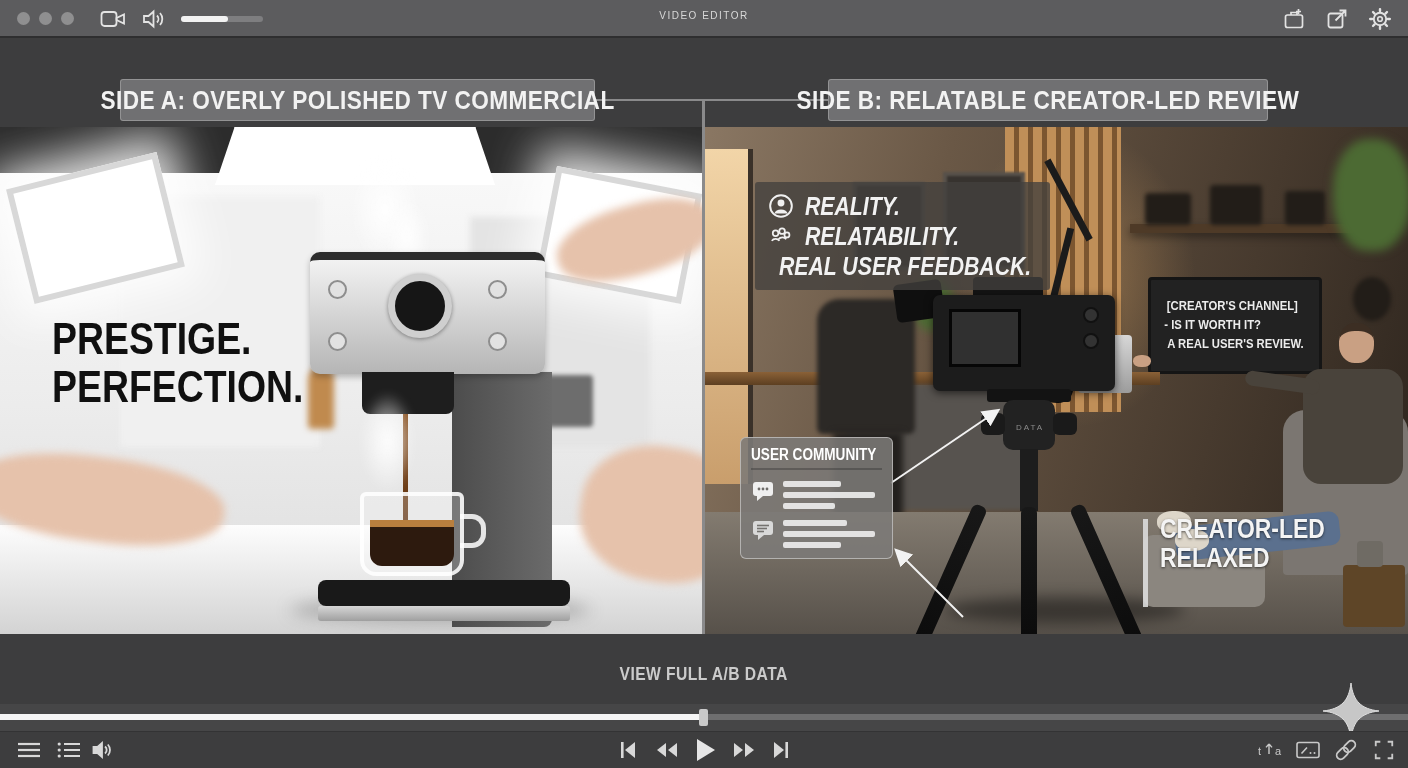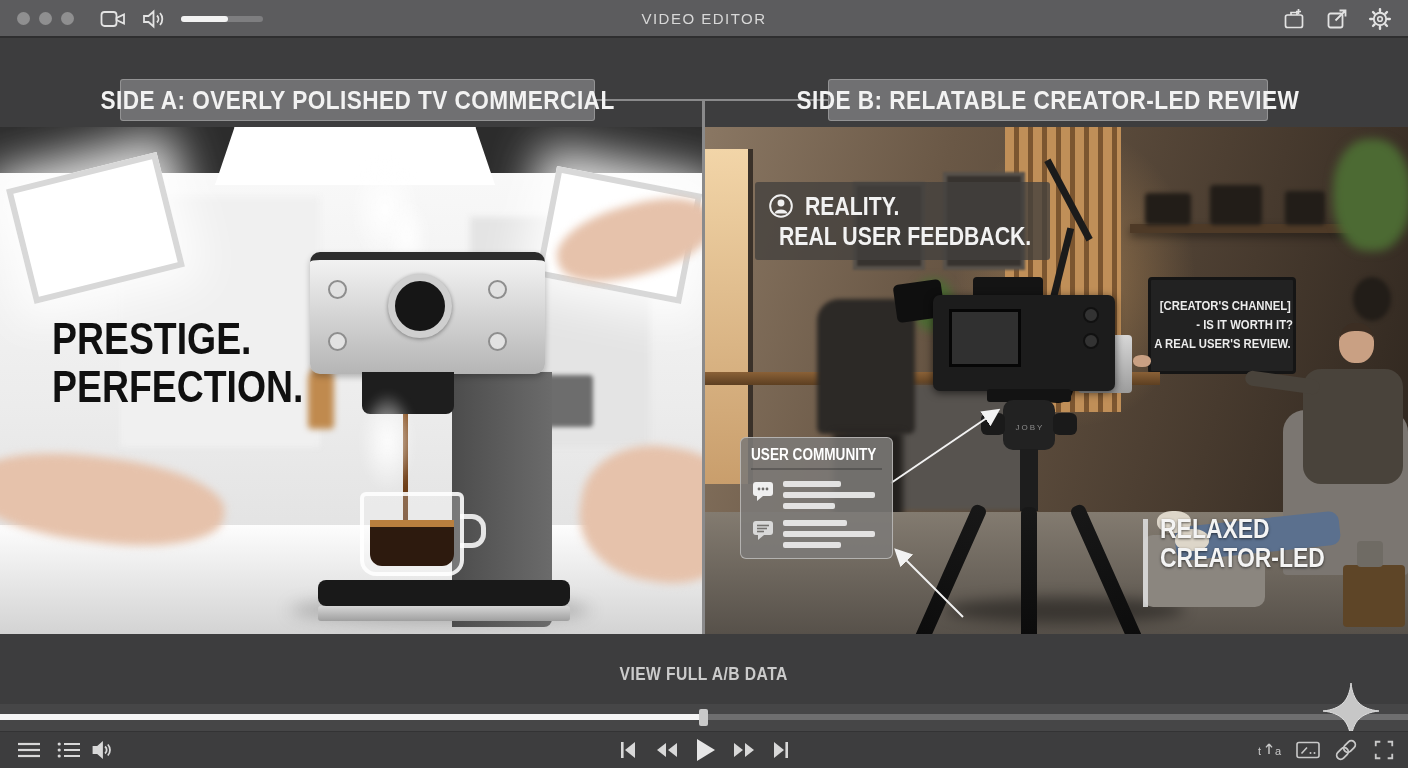--- a/index.html
+++ b/index.html
@@ -10,21 +10,21 @@
   .condC { display:inline-block; transform:scaleX(.87); transform-origin:center center; white-space:nowrap; }
   svg { display:block; }
 
   
   #topbar { position:absolute; left:0; top:0; width:1408px; height:38px; background:#5c5c5e;
             border-bottom:2px solid #2e2e2f; }
   .tl { position:absolute; top:12px; width:13px; height:13px; border-radius:50%; background:#8f8f90; }
   #vol-track { position:absolute; left:181px; top:16px; width:82px; height:6px; border-radius:3px; background:#7e7e80; }
   #vol-fill  { position:absolute; left:0; top:0; height:6px; width:57%; border-radius:3px; background:#f2f2f2; }
   #win-title { position:absolute; left:0; right:0; top:10px; text-align:center; color:#d8d8d8;
-               font-size:15px; letter-spacing:1.5px; }
+               font-size:10px; letter-spacing:1.5px; }
 
   
   #label-line { position:absolute; left:120px; top:99px; width:1147px; height:2px; background:#8a8a8b; }
   .side-label { position:absolute; top:79px; height:42px; background:#707072; border:1px solid rgba(190,190,190,.45);
                 border-radius:3px; color:#f2f2f2; font-weight:bold; font-size:26px;
                 display:flex; align-items:center; justify-content:center; letter-spacing:.5px; }
   #label-a { left:120px; width:475px; }
   #label-b { left:828px; width:440px; }
 
   
@@ -70,22 +70,22 @@
 
   
   .b-window { left:0; top:22px; width:48px; height:335px; background:linear-gradient(#f2d5a8,#c99e6c); border-right:5px solid #3a3129; }
   .b-slats { left:300px; top:0; width:116px; height:285px;
              background:repeating-linear-gradient(90deg,#c08f58 0 9px,#7c5630 9px 14px); }
   .b-glow { left:250px; top:0; width:240px; height:300px; background:radial-gradient(closest-side, rgba(255,190,110,.35), transparent); }
   .b-panel { background:#37332f; border:4px solid #57514a; filter:blur(1px); }
   .b-shelf { left:425px; top:97px; width:265px; height:9px; background:#4e3a27; box-shadow:0 4px 8px rgba(0,0,0,.4); }
   .b-gear { background:#221d18; filter:blur(2px); border-radius:4px; }
   .b-plant { background:#4c6a33; filter:blur(5px); border-radius:45%; }
-  .b-tv { left:443px; top:150px; width:148px; height:97px; background:#222222; border:3px solid #151515; border-radius:4px;
-          display:flex; align-items:center; justify-content:center; text-align:right; }
+  .b-tv { left:443px; top:150px; width:174px; height:97px; background:#222222; border:3px solid #151515; border-radius:4px;
+          display:flex; align-items:center; justify-content:center; text-align:left; }
   .b-tv-text { color:#ececec; font-weight:bold; font-size:13px; line-height:1.45; }
   .b-desk { left:0; top:245px; width:455px; height:13px; background:linear-gradient(#8a6137,#5d3f21); }
   .b-cabinet { left:140px; top:258px; width:185px; height:125px; background:#57534f; filter:blur(2px); }
   .b-chair { left:112px; top:172px; width:98px; height:135px; background:#2c2926; border-radius:22px 22px 6px 6px; filter:blur(2px); }
   .b-chair-base { left:128px; top:305px; width:70px; height:90px; background:#23201d; filter:blur(3px); }
   .b-deskmachine { left:373px; top:208px; width:54px; height:58px; background:linear-gradient(#d7d7d7,#9c9c9c); border-radius:4px; }
   .b-deskmachine-face { left:10px; top:10px; width:24px; height:26px; background:#272727; border-radius:3px; }
   .b-floor { left:0; top:385px; width:703px; height:122px; background:linear-gradient(#837b70,#57514a); }
   .b-shadow { background:rgba(0,0,0,.4); border-radius:50%; filter:blur(7px); }
   
@@ -306,44 +306,56 @@
     <div class="abs b-cam-evf"></div>
     <div class="abs b-cam-top"></div>
     <div class="abs b-cam-body"></div>
     <div class="abs b-cam-screen"></div>
     <div class="abs b-cam-dial" style="left:378px; top:180px;"></div>
     <div class="abs b-cam-dial" style="left:378px; top:206px;"></div>
     <div class="abs b-plate"></div>
     <div class="abs b-ballhead"></div>
     <div class="abs b-knob" style="left:276px; top:286px;"></div>
     <div class="abs b-knob" style="left:348px; top:286px;"></div>
-    <div class="abs b-joby">JOBY</div>
+    <div class="abs b-joby">DATA</div>
     <div class="abs b-column"></div>
     <div class="abs b-leg" style="left:236px; top:372px; width:15px; height:160px; transform:rotate(24deg);"></div>
     <div class="abs b-leg" style="left:396px; top:372px; width:15px; height:160px; transform:rotate(-24deg);"></div>
     <div class="abs b-leg" style="left:316px; top:380px; width:16px; height:135px;"></div>
 
     <svg class="abs" style="left:0; top:0; z-index:5;" width="703" height="507">
       <defs>
         <marker id="ah" markerWidth="9" markerHeight="9" refX="7" refY="4.5" orient="auto">
           <path d="M0,0 L9,4.5 L0,9 Z" fill="#f2f2f2"></path>
         </marker>
       </defs>
       <line x1="186" y1="356" x2="292" y2="284" stroke="#f2f2f2" stroke-width="2" marker-end="url(#ah)"></line>
       <line x1="258" y1="490" x2="192" y2="424" stroke="#f2f2f2" stroke-width="2" marker-end="url(#ah)"></line>
     </svg>
 
-    <div id="value-props" class="abs" style="z-index:6;">
+    <div id="value-props" class="abs" style="z-index:6;font-style:italic;">
       <div class="vp-row">
         <svg width="26" height="26" viewBox="0 0 24 24">
           <circle cx="12" cy="12" r="10" fill="none" stroke="#f0f0f0" stroke-width="1.8"></circle>
           <circle cx="12" cy="9.3" r="3.2" fill="#f0f0f0"></circle>
           <path d="M5.8 19 a6.5 5.4 0 0 1 12.4 0" fill="#f0f0f0"></path>
         </svg>
         <span class="vp-text cond">REALITY.</span>
+      </div>
+      <div class="vp-row">
+        <svg width="26" height="26" viewBox="0 0 24 24">
+          <g fill="none" stroke="#f0f0f0" stroke-width="1.6">
+            <circle cx="7" cy="9.5" r="2.6"></circle>
+              <circle cx="13" cy="7.5" r="2.6"></circle>
+              <circle cx="17.5" cy="11" r="2.3"></circle>
+            <path d="M3.5 16.5 a4 3.4 0 0 1 7 0"></path>
+              <path d="M9.8 15 a4 3.4 0 0 1 7 0"></path>
+          </g>
+        </svg>
+        <span class="vp-text cond">RELATABILITY.</span>
       </div>
       <div class="vp-row">
         <svg width="26" height="26" viewBox="0 0 24 24">
           <rect x="2" y="4" width="20" height="13" rx="2.5" fill="none" stroke="#f0f0f0" stroke-width="1.8"></rect>
           <path d="M6.5 17 v5 l6-5 Z" fill="#f0f0f0"></path>
           <line x1="6" y1="9" x2="18" y2="9" stroke="#f0f0f0" stroke-width="1.6"></line>
           <line x1="6" y1="12.5" x2="15" y2="12.5" stroke="#f0f0f0" stroke-width="1.6"></line>
         </svg>
         <span class="vp-text cond">REAL USER FEEDBACK.</span>
       </div>
@@ -377,22 +389,22 @@
           <div class="cm-bar" style="width:64px;"></div>
           <div class="cm-bar" style="width:92px;"></div>
           <div class="cm-bar" style="width:58px;"></div>
         </div>
       </div>
     </div>
 
     <div id="reviewer" class="abs" style="z-index:6;">
       <div id="reviewer-bar"></div>
       <div class="rv-text">
+        <div><span class="cond">CREATOR-LED</span></div>
         <div><span class="cond">RELAXED</span></div>
-        <div><span class="cond">CREATOR-LED</span></div>
       </div>
     </div>
   </div>
 </div>
 
 <div id="links-row">
   <span class="data-link"><span class="condC">VIEW FULL A/B DATA</span></span>
 </div>
 
 <div id="timeline-band"></div>

